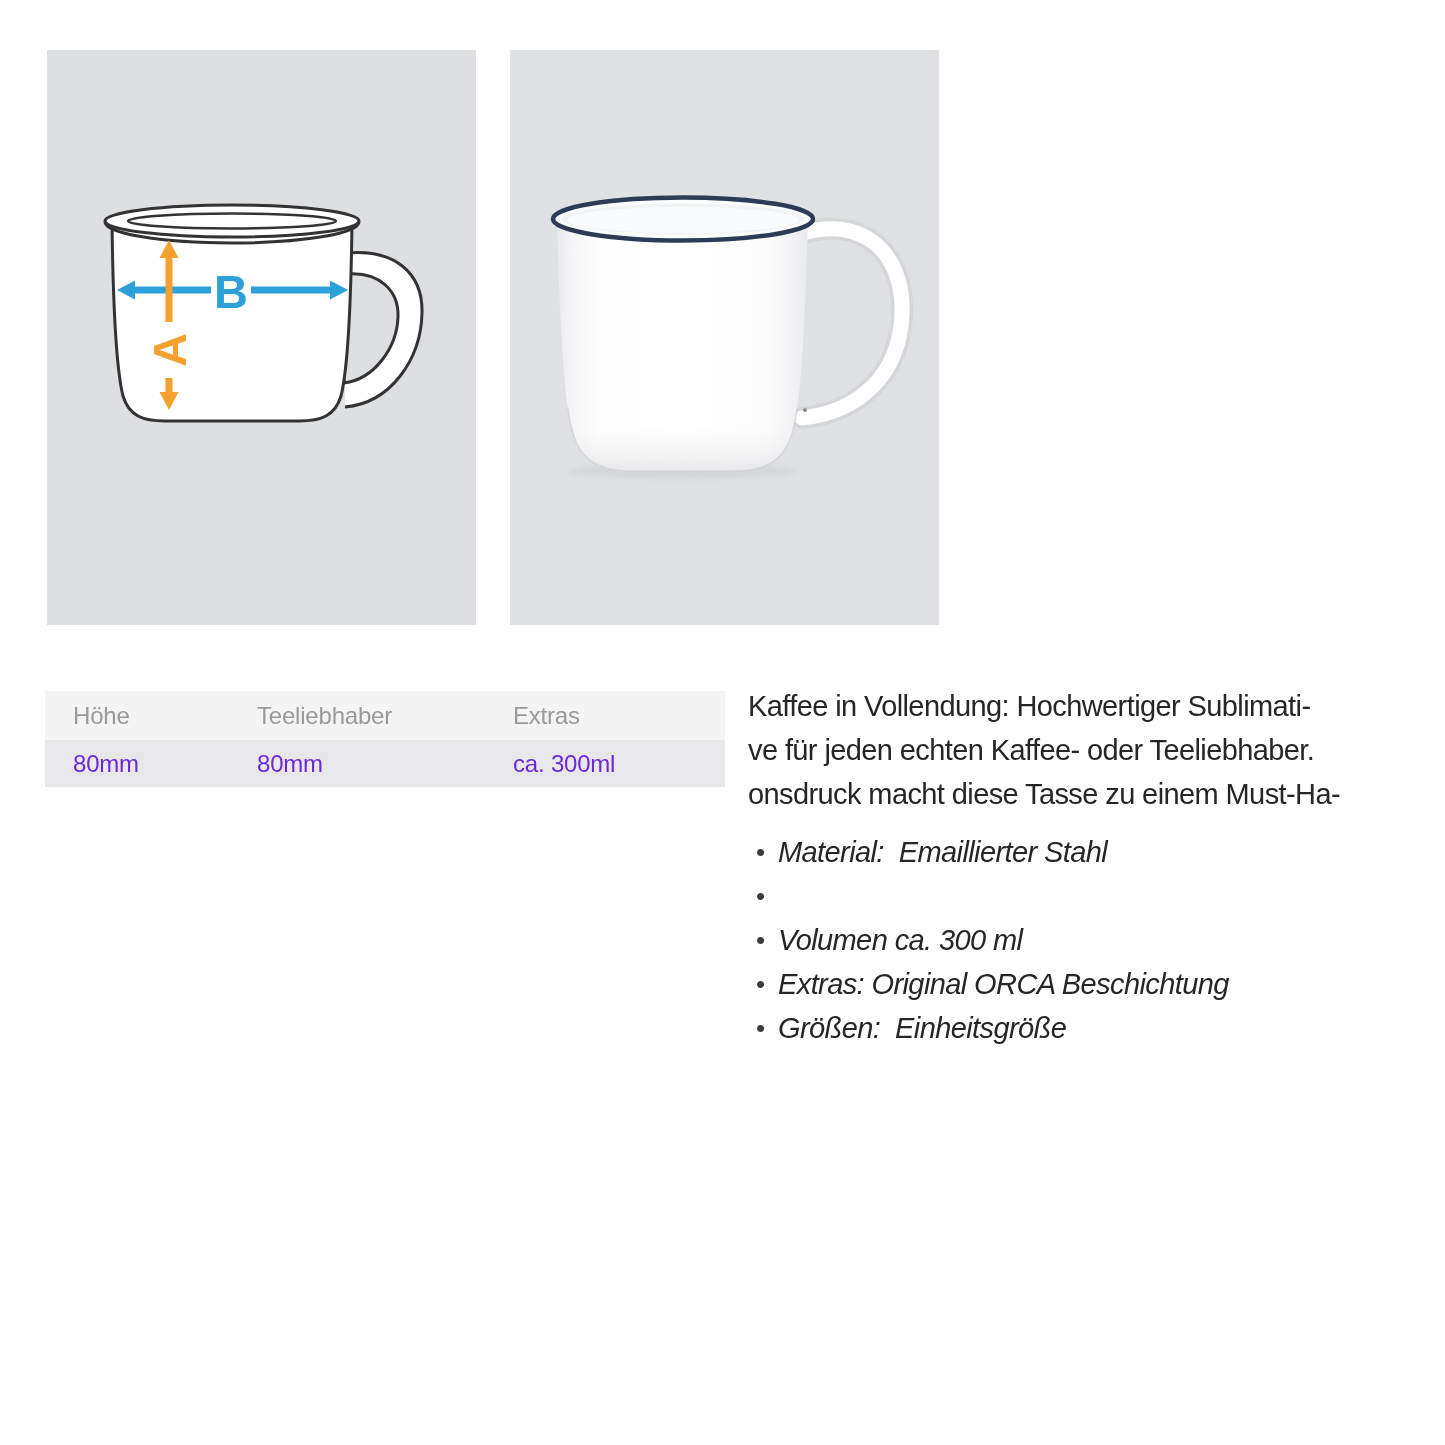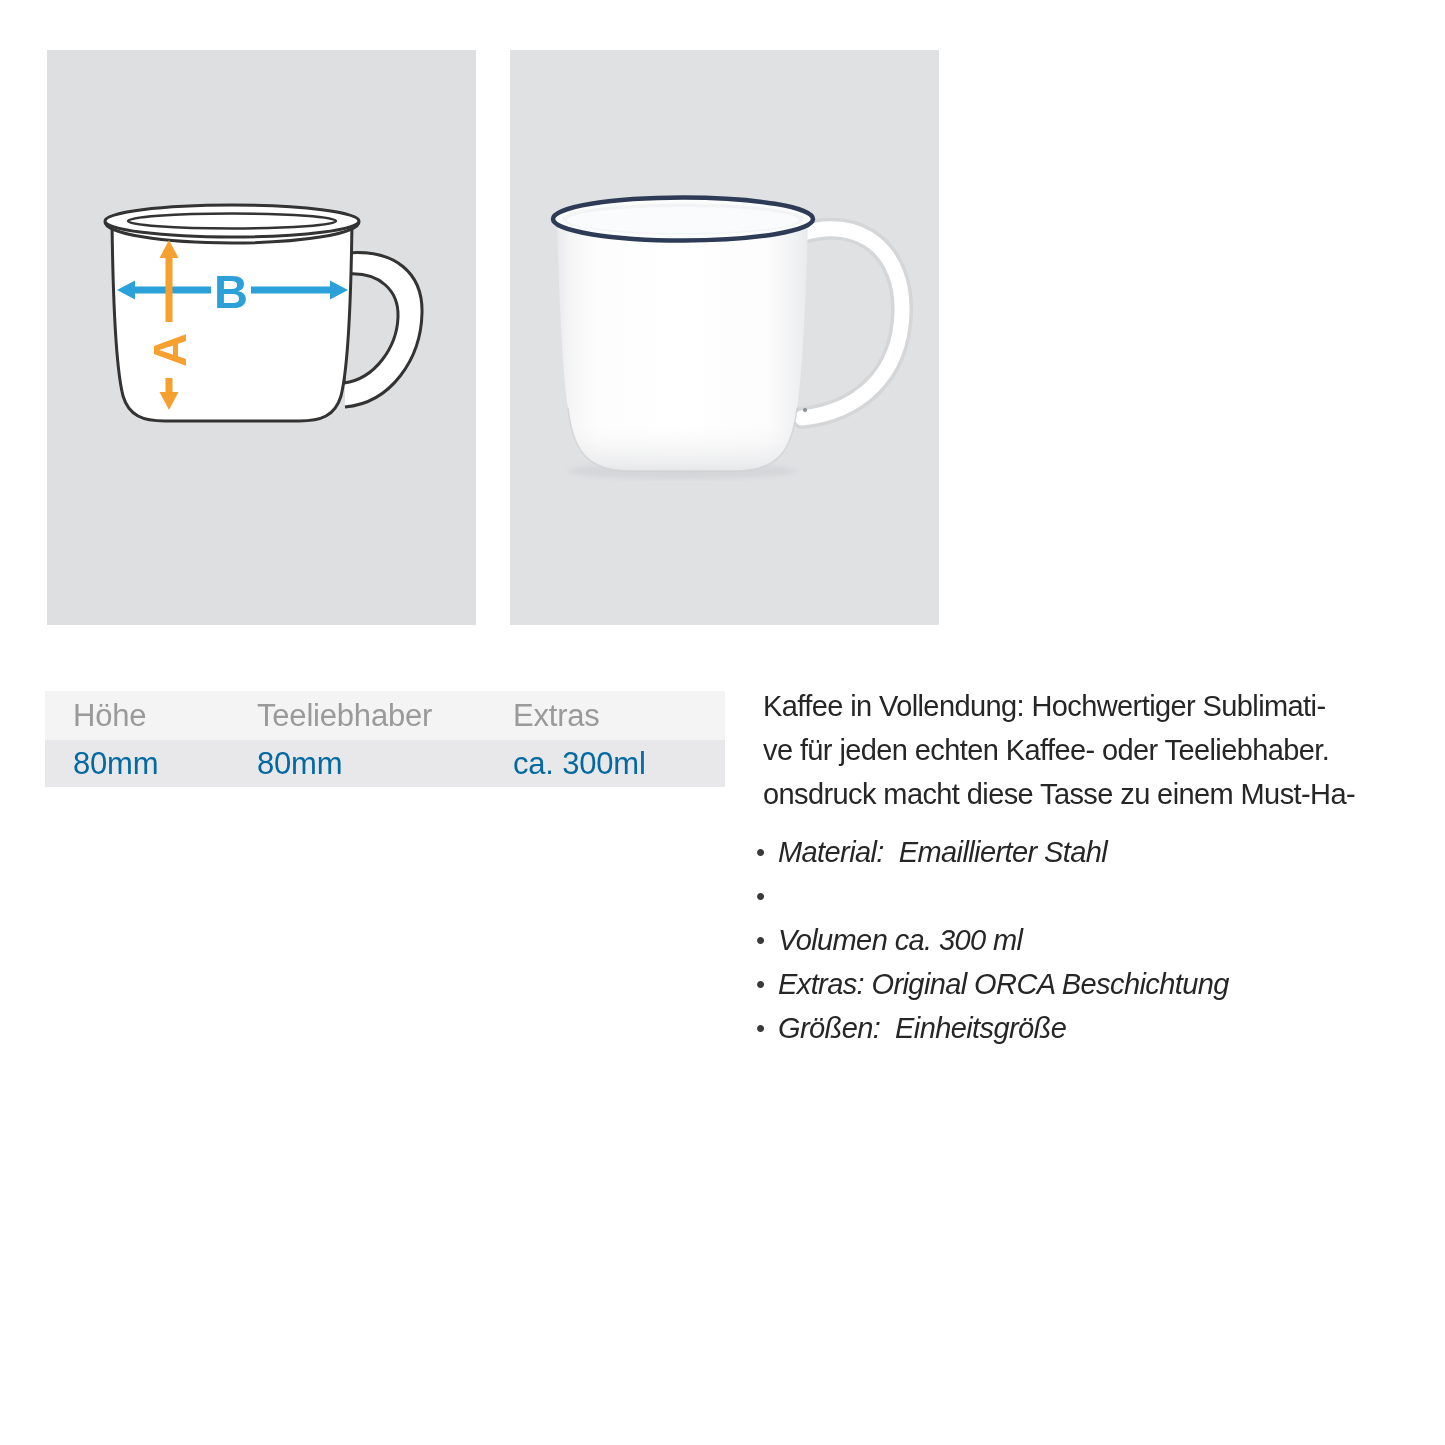--- a/index.html
+++ b/index.html
@@ -4,29 +4,29 @@
 <style>
   html,body{margin:0;padding:0;background:#ffffff;}
   .canvas{position:relative;width:1445px;height:1445px;background:#ffffff;overflow:hidden;
           font-family:"Liberation Sans","DejaVu Sans",sans-serif;color:#262626;}
   .panel{position:absolute;top:50px;width:429px;height:575px;}
   .panel-left{left:47px;background:#dddfe1;}
   .panel-right{left:510px;background:#dfe1e3;}
   .panel svg{display:block;width:100%;height:100%;}
 
   table.dim{position:absolute;left:45px;top:691px;width:680px;border-collapse:collapse;
-            table-layout:fixed;font-size:31px;letter-spacing:-0.2px;}
+            table-layout:fixed;font-size:24px;letter-spacing:-0.2px;}
   table.dim col.c1{width:212px;} table.dim col.c2{width:256px;} table.dim col.c3{width:212px;}
   table.dim th{height:49px;background:#f4f4f5;color:#9a9a9a;font-weight:400;text-align:left;padding:0;}
-  table.dim td{height:47px;background:#e8e8ea;color:#0369a1;text-align:left;padding:0;}
+  table.dim td{height:47px;background:#e8e8ea;color:#6d28d9;text-align:left;padding:0;}
   table.dim th:first-child,table.dim td:first-child{padding-left:28px;}
 
   .desc{position:absolute;left:748px;top:684px;width:665px;font-size:29px;line-height:44px;
         letter-spacing:-0.6px;color:#262626;}
-  .desc .pline{white-space:nowrap;margin-left:15px;}
+  .desc .pline{white-space:nowrap;}
   ul.specs{list-style:none;margin:14px 0 0 0;padding:0;}
   ul.specs li{display:flex;line-height:44px;}
   ul.specs .marker{flex:0 0 30px;width:30px;padding-left:8px;box-sizing:border-box;
                    font-size:26px;color:#3a3a3a;}
   ul.specs .btext{white-space:pre-wrap;font-style:italic;}
 </style>
 </head>
 <body>
 
 <div class="canvas">

